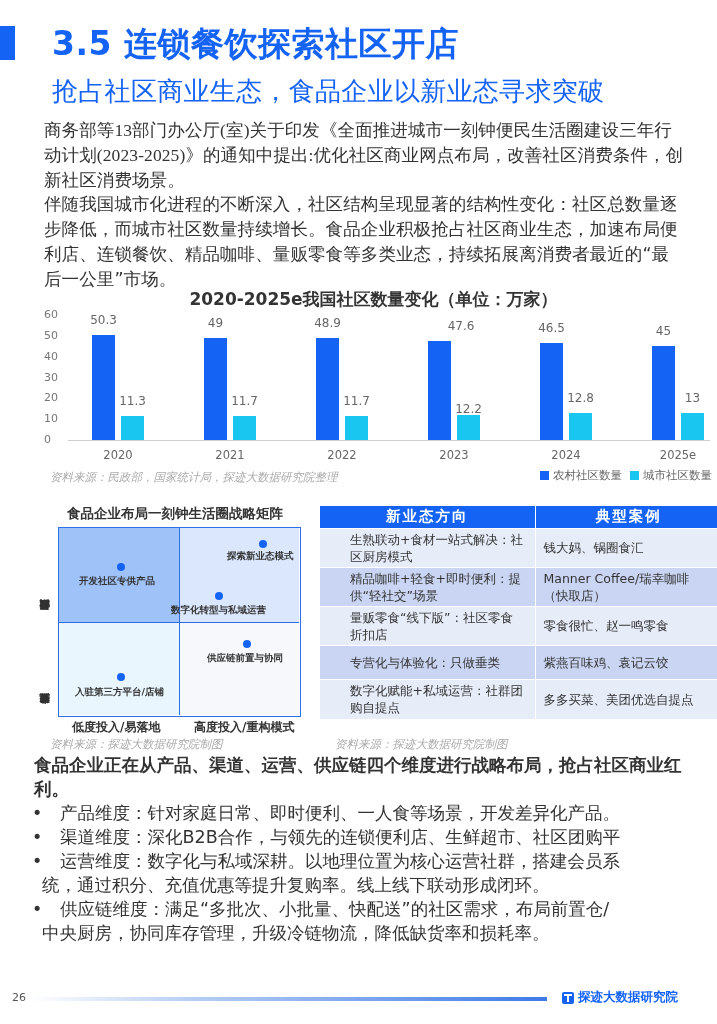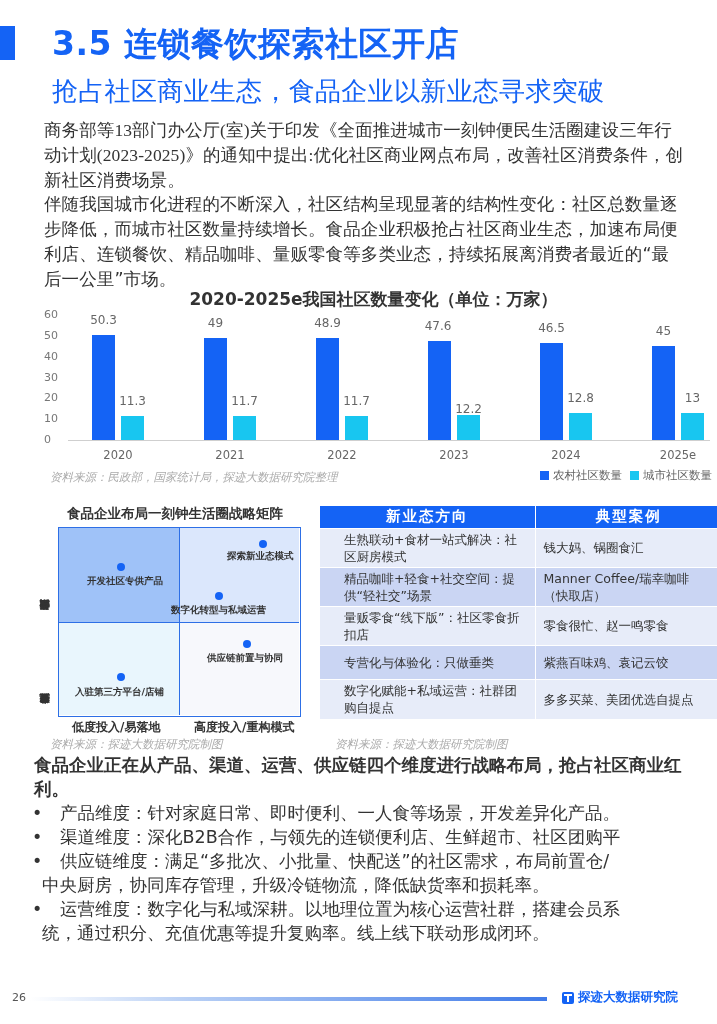--- a/index.html
+++ b/index.html
@@ -40,21 +40,21 @@
   .pt-label { position: absolute; font-size: 9.5px; font-weight: bold; color: #333; white-space: nowrap; }
   .y-axis-label { position: absolute; font-size: 10px; font-weight: bold; color: #333; writing-mode: vertical-rl; transform: rotate(180deg); white-space: nowrap; }
   .x-axis-label { position: absolute; font-size: 12px; font-weight: bold; color: #333; white-space: nowrap; }
   .matrix-source { position: absolute; left: 50px; top: 737px; font-size: 11.5px; color: #aaa; font-style: italic; }
 
   
   .table { position: absolute; left: 320px; top: 506px; width: 402px; border-collapse: collapse; }
   .table th { background: #1463f5; color: #fff; font-size: 14.5px; font-weight: bold; height: 22px; text-align: center; letter-spacing: 2px; }
   .table th.c1 { border-right: 1.5px solid #fff; }
   .table td { font-size: 12.5px; color: #333; line-height: 17px; padding: 2px 10px; vertical-align: middle; border-top: 1.5px solid #fff; }
-  .table td.c1 { width: 215px; border-right: 1.5px solid #fff; padding-left: 24px; }
+  .table td.c1 { width: 215px; border-right: 1.5px solid #fff; padding-left: 30px; }
   .table td.c2 { padding-left: 8px; }
   .table tr.odd td { background: #e7ecf9; }
   .table tr.even td { background: #cad5f3; }
   .table-source { position: absolute; left: 335px; top: 737px; font-size: 11.5px; color: #aaa; font-style: italic; }
 
   
   .bottom { position: absolute; left: 32px; top: 753px; width: 660px; font-size: 17.5px; line-height: 24px; color: #333; }
   .bottom .lead { padding-left: 2px; font-weight: bold; }
   .bullet { display: block; padding-left: 0; }
   .bullet .dot-b { display: inline-block; width: 28px; text-align: left; }
@@ -97,21 +97,21 @@
     <div class="bar-label" style="left: 160.5px; top: 11.08px;">49</div>
     <div class="bar urban" style="left: 203px; top: 110.664px; height: 24.336px; background: rgb(24, 198, 240);"></div>
     <div class="bar-label" style="left: 189.5px; top: 88.664px;">11.7</div>
     <div class="x-label" style="left: 170px; top: 143px;">2021</div>
     <div class="bar rural" style="left: 286px; top: 33.288px; height: 101.712px; background: rgb(20, 99, 245);"></div>
     <div class="bar-label" style="left: 272.5px; top: 11.288px;">48.9</div>
     <div class="bar urban" style="left: 315px; top: 110.664px; height: 24.336px; background: rgb(24, 198, 240);"></div>
     <div class="bar-label" style="left: 301.5px; top: 88.664px;">11.7</div>
     <div class="x-label" style="left: 282px; top: 143px; text-align: center;">2022</div>
     <div class="bar rural" style="left: 398px; top: 35.992px; height: 99.008px; background: rgb(20, 99, 245);"></div>
-    <div class="bar-label" style="left: 383px; top: 13.992px;">47.6</div>
+    <div class="bar-label" style="left: 406px; top: 13.992px;">47.6</div>
     <div class="bar urban" style="left: 427px; top: 109.624px; height: 25.376px; background: rgb(24, 198, 240);"></div>
     <div class="bar-label" style="left: 413.5px; top: 87.624px; margin-top: 9px;">12.2</div>
     <div class="x-label" style="left: 394px; top: 143px;">2023</div>
     <div class="bar rural" style="left: 510px; top: 38.28px; height: 96.72px; background: rgb(20, 99, 245);"></div>
     <div class="bar-label" style="left: 496.5px; top: 16.28px;">46.5</div>
     <div class="bar urban" style="left: 539px; top: 108.376px; height: 26.624px; background: rgb(24, 198, 240);"></div>
     <div class="bar-label" style="left: 525.5px; top: 86.376px;">12.8</div>
     <div class="x-label" style="left: 506px; top: 143px;">2024</div>
     <div class="bar rural" style="left: 622px; top: 41.4px; height: 93.6px; background: rgb(20, 99, 245);"></div>
     <div class="bar-label" style="left: 608.5px; top: 19.4px;">45</div>
@@ -130,21 +130,21 @@
 <div class="matrix-title">食品企业布局一刻钟生活圈战略矩阵</div>
 <div class="y-axis-label" style="left:38px; top:534px; height:84px;">开拓全新增长曲线</div>
 <div class="y-axis-label" style="left:38px; top:628px; height:84px;">提升现有业务效率</div>
 <div class="matrix">
   <div class="quad q-tl"></div>
   <div class="quad q-tr"></div>
   <div class="quad q-bl"></div>
   <div class="quad q-br"></div>
 
   <div class="dot" style="left:58px; top:35px;"></div>
-  <div class="pt-label" style="left:20px; top:47px;margin-left:8px;">开发社区专供产品</div>
+  <div class="pt-label" style="left:20px; top:47px;">开发社区专供产品</div>
 
   <div class="dot" style="left:200px; top:12px;"></div>
   <div class="pt-label" style="left:168px; top:22px;">探索新业态模式</div>
 
   <div class="dot" style="left:156px; top:64px;"></div>
   <div class="pt-label" style="left:112px; top:76px;">数字化转型与私域运营</div>
 
   <div class="dot" style="left:184px; top:112px;"></div>
   <div class="pt-label" style="left:148px; top:124px;">供应链前置与协同</div>
 
@@ -161,21 +161,21 @@
       <th class="c1">新业态方向</th>
       <th>典型案例</th>
     </tr>
   </thead>
   <tbody>
     <tr class="odd" style="height:39px">
       <td class="c1">生熟联动+食材一站式解决：社区厨房模式</td>
       <td class="c2">钱大妈、锅圈食汇</td>
     </tr>
     <tr class="even" style="height:39px">
-      <td class="c1">精品咖啡+轻食+社交空间：提供“轻社交”场景</td>
+      <td class="c1">精品咖啡+轻食+即时便利：提供“轻社交”场景</td>
       <td class="c2">Manner Coffee/瑞幸咖啡（快取店）</td>
     </tr>
     <tr class="odd" style="height:39px">
       <td class="c1">量贩零食“线下版”：社区零食折扣店</td>
       <td class="c2">零食很忙、赵一鸣零食</td>
     </tr>
     <tr class="even" style="height:34px">
       <td class="c1">专营化与体验化：只做垂类</td>
       <td class="c2">紫燕百味鸡、袁记云饺</td>
     </tr>
@@ -189,26 +189,26 @@
 
 <div class="bottom">
   <div class="lead">食品企业正在从产品、渠道、运营、供应链四个维度进行战略布局，抢占社区商业红利。</div>
   <div class="bullet">
     <span class="dot-b">•</span><span>产品维度：针对家庭日常、即时便利、一人食等场景，开发差异化产品。</span>
   </div>
   <div class="bullet">
     <span class="dot-b">•</span><span>渠道维度：深化B2B合作，与领先的连锁便利店、生鲜超市、社区团购平</span>
   </div>
   <div class="bullet">
+    <span class="dot-b">•</span><span>运营维度：数字化与私域深耕。以地理位置为核心运营社群，搭建会员系</span>
+    <span class="cont">统，通过积分、充值优惠等提升复购率。线上线下联动形成闭环。</span>
+  </div>
+  <div class="bullet">
     <span class="dot-b">•</span><span>供应链维度：满足“多批次、小批量、快配送”的社区需求，布局前置仓/</span>
     <span class="cont" style="padding-left:10px">中央厨房，协同库存管理，升级冷链物流，降低缺货率和损耗率。</span>
-  </div>
-  <div class="bullet">
-    <span class="dot-b">•</span><span>运营维度：数字化与私域深耕。以地理位置为核心运营社群，搭建会员系</span>
-    <span class="cont">统，通过积分、充值优惠等提升复购率。线上线下联动形成闭环。</span>
   </div>
 </div>
 
 <div class="page-num">26</div>
 <div class="footer-line"></div>
 <div class="brand">
   <span class="brand-icon"></span>
   <span>探迹大数据研究院</span>
 </div>
 

